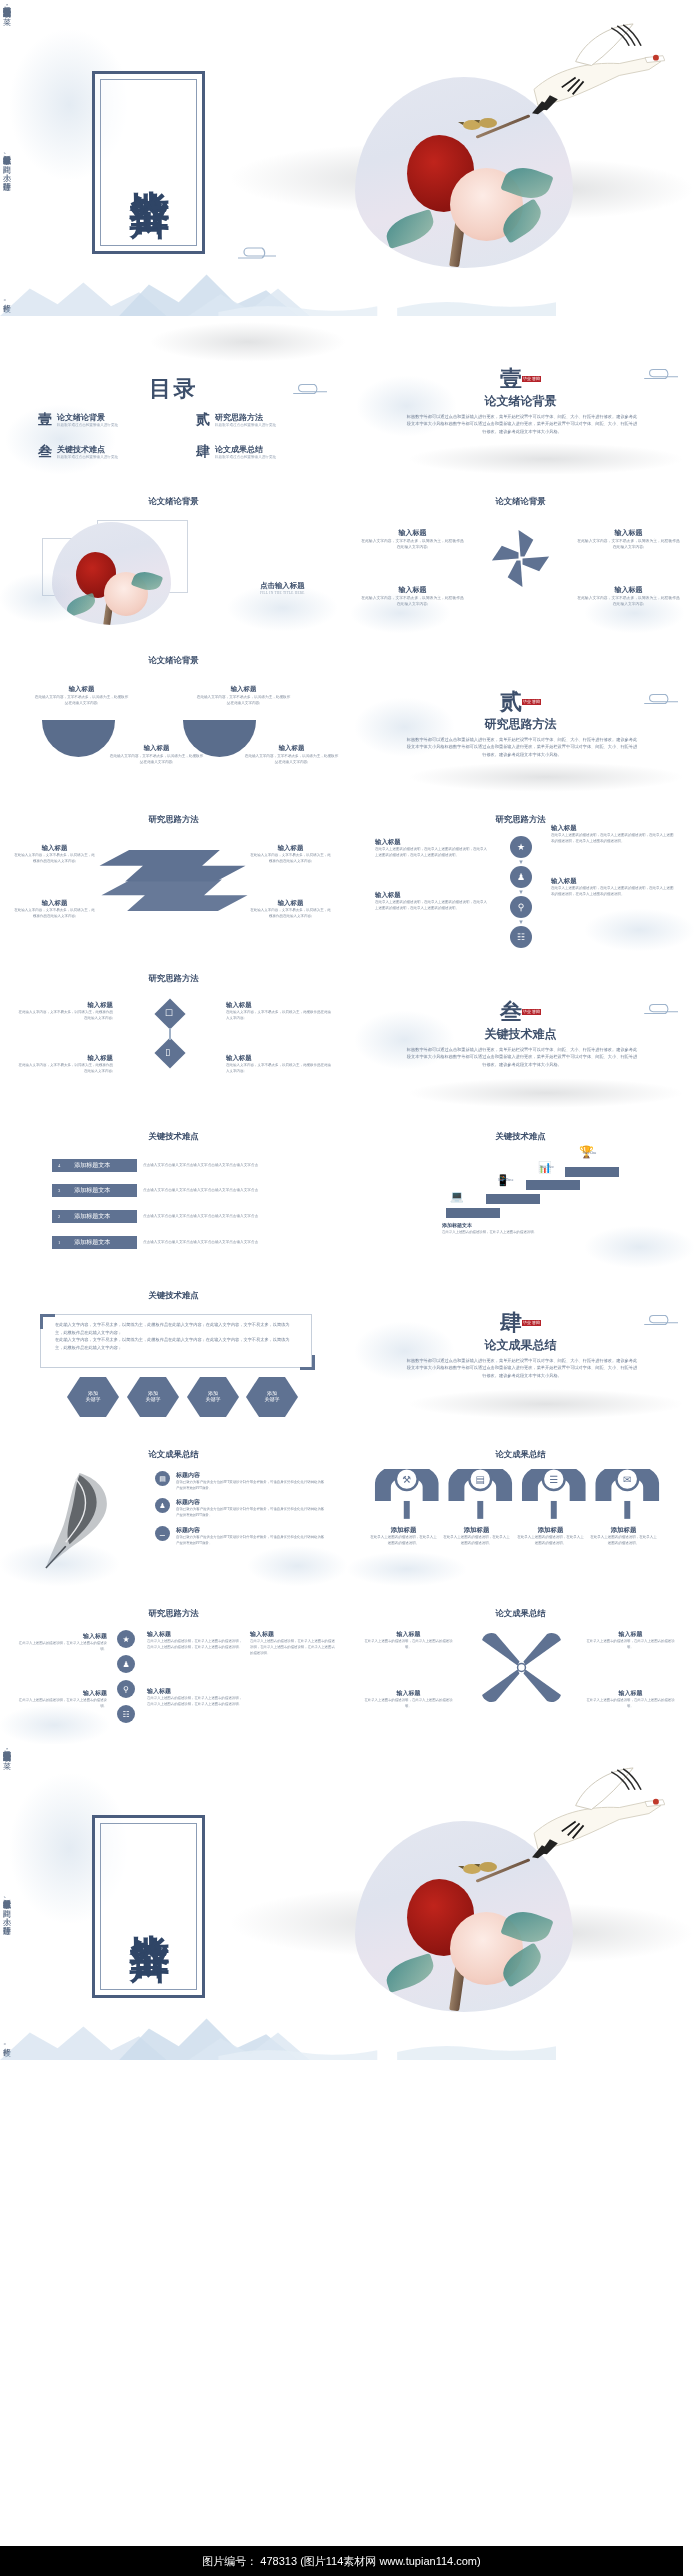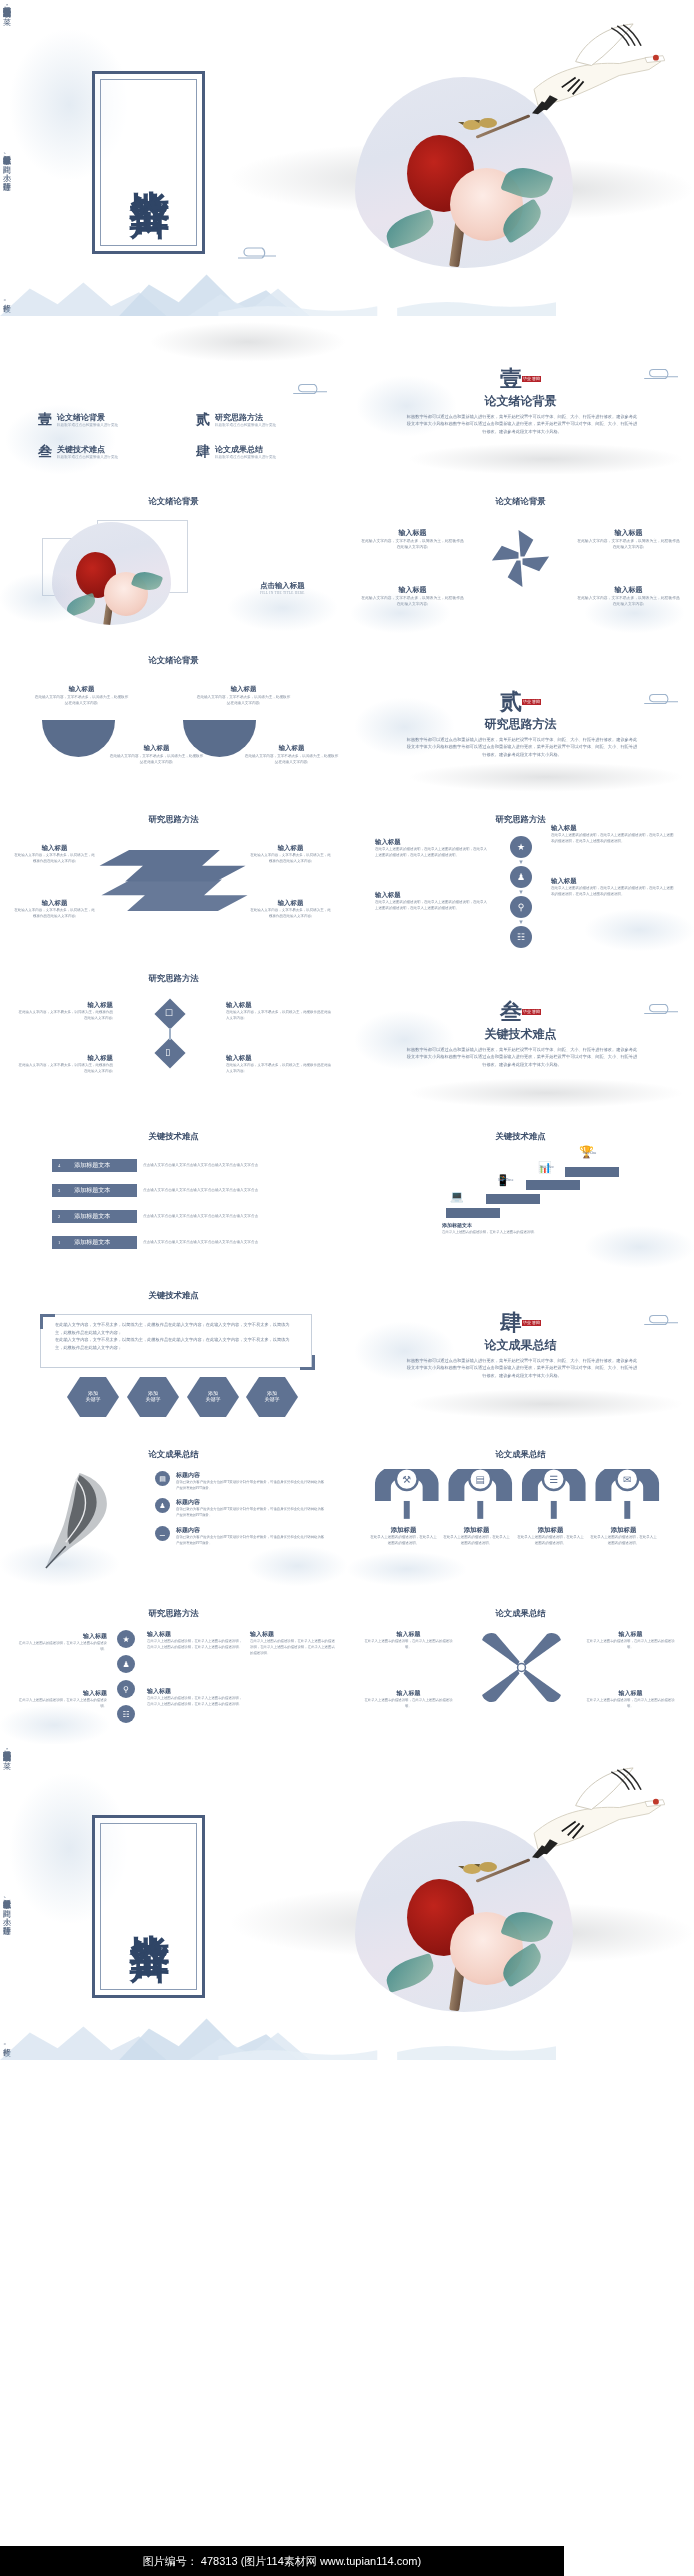--- a/index.html
+++ b/index.html
@@ -40,21 +40,21 @@
   .sec-body{text-align:center;color:#6b7a90;line-height:1.75;}
   .blk-h{font-weight:700;color:#3d4f6b;}
   .blk-b{color:#7b8798;line-height:1.7;}
   .navy{background:#5a6d8c;}
   .bar{background:#5f7292;color:#fff;display:flex;align-items:center;}
   .hex{background:#5f7292;color:#fff;display:flex;align-items:center;justify-content:center;
     text-align:center;clip-path:polygon(25% 0,75% 0,100% 50%,75% 100%,25% 100%,0 50%);}
   .circ-ic{background:#5f7292;color:#fff;border-radius:50%;display:flex;align-items:center;
     justify-content:center;}
   .dmd{background:#5f7292;}
-  .footer{position:absolute;left:0;bottom:0;width:564px;height:30px;background:#000;color:#fff;
+  .footer{position:absolute;left:0;bottom:0;width:683px;height:30px;background:#000;color:#fff;
     display:flex;align-items:center;justify-content:center;font-family:"Liberation Sans",sans-serif;
     font-size:11px;}
   .photo-frame{position:absolute;border:1px solid #cfd6e0;background:#fff;}
 </style>
 </head>
 <body>
 
 <div class="page">
 
   <div class="slide" style="left:0;top:0;width:695px;height:316px;">
@@ -107,20 +107,21 @@
       <path d="M220 68 Q260 58 300 64 T380 62 L380 72 L220 72 Z" fill="#d5e4f0" opacity=".8"></path>
     </svg>
     <svg style="position:absolute;left:236px;top:244px;" width="44" height="18" viewBox="0 0 44 18">
       <path d="M2 14 H26 a6 6 0 0 0 0-10 H12 a4 4 0 0 0 0 8 H40" stroke="#9fb4cc" stroke-width="1.2" fill="none"></path>
     </svg>
   </div>
 
   <div class="slide" style="left:0;top:316px;width:347px;height:159px;">
     <div class="ink cloudy" style="left:6px;top:89px;width:109px;height:69px;"></div>
     <div class="ink gray" style="left:149px;top:6px;width:198px;height:40px;"></div>
+    <div class="s-title" style="top:58px;font-size:22px;letter-spacing:.1em;">目录</div>
     <svg style="position:absolute;left:290px;top:65px;" width="42" height="16" viewBox="0 0 44 18">
       <path d="M2 14 H26 a6 6 0 0 0 0-10 H12 a4 4 0 0 0 0 8 H40" stroke="#9fb4cc" stroke-width="1.2" fill="none"></path>
     </svg>
 
     <div style="position:absolute;left:38px;top:95px;width:129px;display:flex;gap:5px;align-items:flex-start;">
       <div style="font-size:14px;font-weight:700;color:#3d4f6b;">壹</div>
       <div style="padding-top:1px;">
         <div style="font-size:8px;font-weight:700;color:#3d4f6b;">论文绪论背景</div>
         <div style="font-size:3.6px;color:#93a0b2;">标题数字通过点击和重新输入进行更改</div>
       </div>

